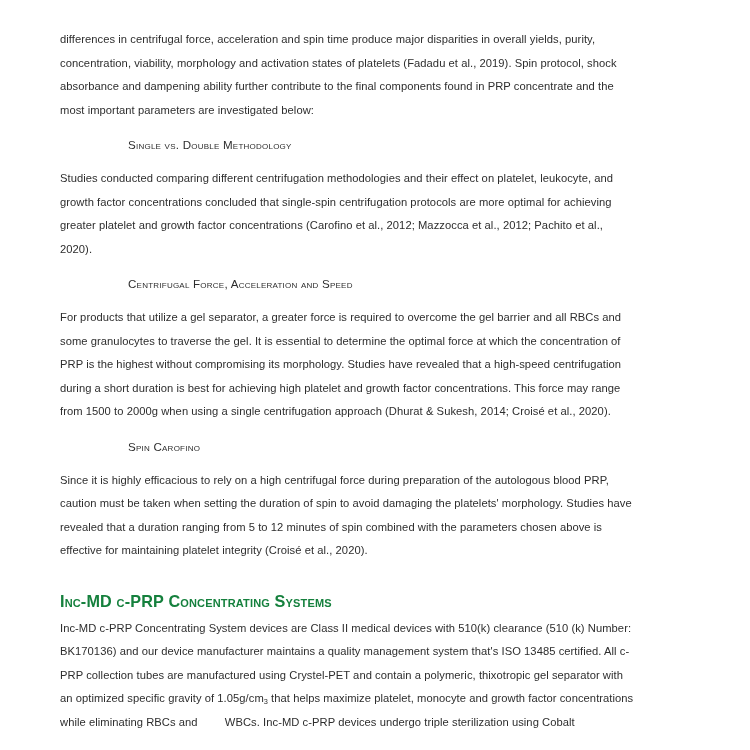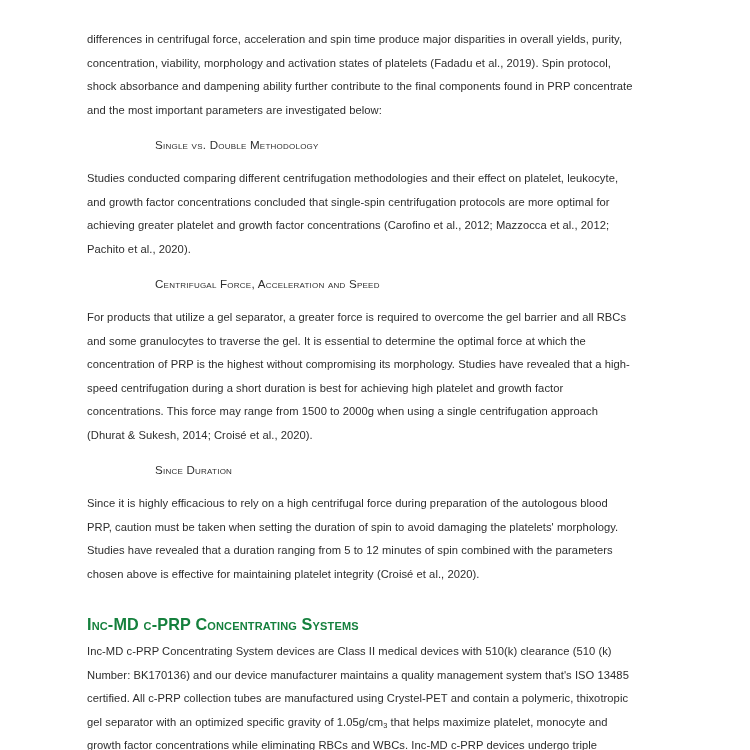--- a/index.html
+++ b/index.html
@@ -12,21 +12,21 @@
     background: #ffffff;
     font-family: "Liberation Serif", serif;
     color: #2b2b2b;
     overflow: hidden;
   }
   .page {
     position: relative;
     width: 750px;
     height: 750px;
     box-sizing: border-box;
-    padding: 28px 116px 0 87px;
+    padding: 28px 116px 0 60px;
   }
   .body-text {
     font-family: "Liberation Sans", sans-serif;
     font-size: 11.2px;
     line-height: 23.5px;
     color: #2d2d2d;
     text-align: left;
     margin: 0 0 13px 0;
     letter-spacing: 0.005em;
   }
@@ -51,41 +51,42 @@
   }
   sub {
     font-size: 0.66em;
     vertical-align: -0.22em;
     line-height: 0;
   }
   .wbc-under {
     text-decoration-color: #b8c7d9;
     text-decoration-thickness: 1px;
     text-underline-offset: 2px;
+    margin-left: 24px;
   }
   .gap-top {
     margin-top: 26px;
   }
 </style>
 </head>
 <body>
 
 <div class="page">
 
   <p class="body-text">differences in centrifugal force, acceleration and spin time produce major disparities in overall yields, purity, concentration, viability, morphology and activation states of platelets (Fadadu et al., 2019). Spin protocol, shock absorbance and dampening ability further contribute to the final components found in PRP concentrate and the most important parameters are investigated below:</p>
 
   <div class="sub-head">Single vs. Double Methodology</div>
 
   <p class="body-text">Studies conducted comparing different centrifugation methodologies and their effect on platelet, leukocyte, and growth factor concentrations concluded that single-spin centrifugation protocols are more optimal for achieving greater platelet and growth factor concentrations (Carofino et al., 2012; Mazzocca et al., 2012; Pachito et al., 2020).</p>
 
   <div class="sub-head">Centrifugal Force, Acceleration and Speed</div>
 
   <p class="body-text">For products that utilize a gel separator, a greater force is required to overcome the gel barrier and all RBCs and some granulocytes to traverse the gel. It is essential to determine the optimal force at which the concentration of PRP is the highest without compromising its morphology. Studies have revealed that a high-speed centrifugation during a short duration is best for achieving high platelet and growth factor concentrations. This force may range from 1500 to 2000g when using a single centrifugation approach (Dhurat &amp; Sukesh, 2014; Croisé et al., 2020).</p>
 
-  <div class="sub-head">Since Duration</div>
+  <div class="sub-head">Spin Carofino</div>
 
   <p class="body-text">Since it is highly efficacious to rely on a high centrifugal force during preparation of the autologous blood PRP, caution must be taken when setting the duration of spin to avoid damaging the platelets' morphology. Studies have revealed that a duration ranging from 5 to 12 minutes of spin combined with the parameters chosen above is effective for maintaining platelet integrity (Croisé et al., 2020).</p>
 
   <h2 class="section-head gap-top">Inc-MD c-PRP Concentrating Systems</h2>
 
   <p class="body-text">
     <span>Inc-MD c-PRP Concentrating System devices are Class II medical devices with 510(k) clearance (510 (k) Number: BK170136) and our device manufacturer maintains a quality management system that's ISO 13485 certified. All c-PRP collection tubes are manufactured using Crystel-PET and contain a polymeric, thixotropic gel separator with an optimized specific gravity of 1.05g/cm</span><sub>3</sub><span> that helps maximize platelet, monocyte and growth factor concentrations while eliminating RBCs and </span><span class="wbc-under">WBCs</span><span>. Inc-MD c-PRP devices undergo triple sterilization using Cobalt</span>
   </p>
 
 </div>

